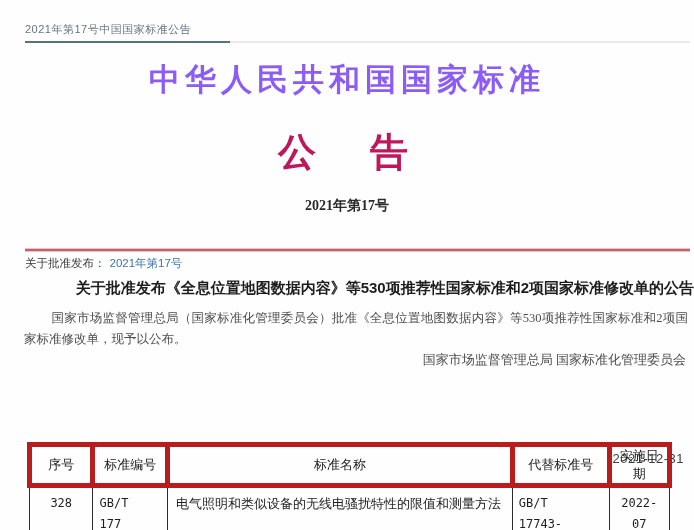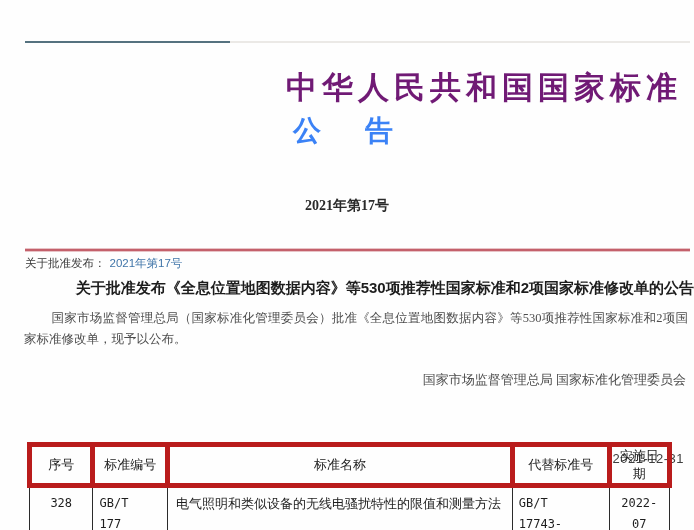--- a/index.html
+++ b/index.html
@@ -10,28 +10,28 @@
   .breadcrumb{
     position:absolute;left:25px;top:22px;font-size:11px;color:#67757e;letter-spacing:.5px;
   }
   .breadcrumb-rule{
     position:absolute;left:25px;top:41px;width:665px;height:2px;background:#ebe9e6;
   }
   .breadcrumb-rule .dark-seg{
     display:block;width:205px;height:2px;background:#55727f;
   }
   .main-title{
-    position:absolute;left:0;right:0;top:55px;margin:12px;text-align:right;
+    position:absolute;left:0;right:0;top:55px;margin:4px;text-align:center;
     font-family:"Liberation Serif","DejaVu Serif",serif;font-weight:bold;
-    font-size:31px;color:#701a75;letter-spacing:5px;
+    font-size:31px;color:#8b5cf6;letter-spacing:5px;
   }
   .gonggao{
-    position:absolute;left:0;right:0;top:112px;text-align:center;
+    position:absolute;left:0;right:0;top:127px;text-align:center;
     font-family:"Liberation Serif","DejaVu Serif",serif;font-weight:bold;
-    font-size:28px;color:#3b82f6;letter-spacing:8px;
+    font-size:38px;color:#be185d;letter-spacing:8px;
   }
   .issue-number{
     position:absolute;left:0;right:0;top:197px;text-align:center;
     font-family:"Liberation Serif","DejaVu Serif",serif;font-weight:bold;
     font-size:14px;color:#2a2a2a;
   }
   .red-rule{
     position:absolute;left:25px;top:248px;width:665px;height:2px;
     background:#c4606b;border-top:1px solid #e8c3c7;border-bottom:1px solid #e8c3c7;
   }
@@ -45,21 +45,21 @@
     position:absolute;left:0;right:0;top:279px;text-align:right;
     font-weight:bold;font-size:15px;color:#1d1d1d;
   }
   .body-text{
     position:absolute;left:24px;top:308px;width:664px;margin:0;
     font-family:"Liberation Serif","DejaVu Serif",serif;
     font-size:12.5px;color:#4d4d4d;line-height:21px;
     text-align:justify;text-indent:2.2em;
   }
   .signature{
-    position:absolute;right:8px;top:371px;
+    position:absolute;right:8px;top:351px;
     font-family:"Liberation Serif","DejaVu Serif",serif;
     font-size:13px;color:#4d4d4d;
   }
   .doc-date{
     position:absolute;right:10px;top:403px;
     font-size:13px;color:#3e3e3e;letter-spacing:.5px;margin-top:48px;
   }
   table.standards{
     position:absolute;left:27px;top:442px;width:645px;
     border-collapse:collapse;table-layout:fixed;
@@ -87,20 +87,21 @@
     font-size:12px;white-space:pre-wrap;
   }
   td.cell-impl{text-align:center;}
   td.cell-name{font-size:13px;padding-left:8px;}
 </style>
 </head>
 <body>
 
 <div class="page">
 
+  <div class="breadcrumb">2021年第17号中国国家标准公告</div>
   <div class="breadcrumb-rule">
     <span class="dark-seg"></span>
   </div>
 
   <h1 class="main-title">中华人民共和国国家标准</h1>
   <div class="gonggao">公　告</div>
   <div class="issue-number">2021年第17号</div>
 
   <div class="red-rule"></div>
 

